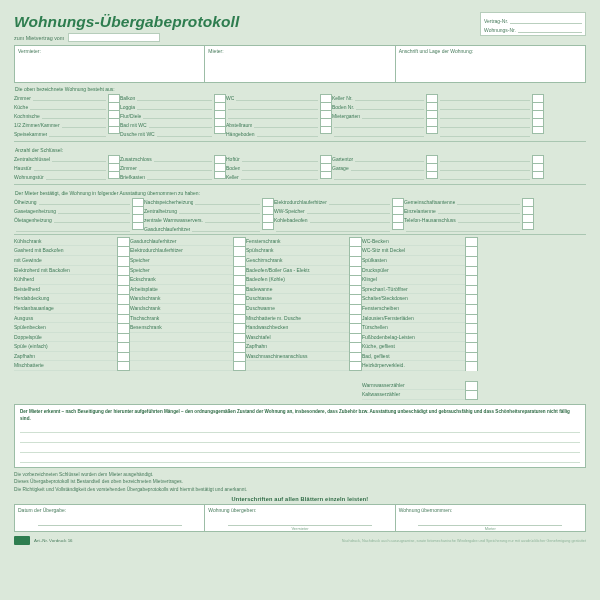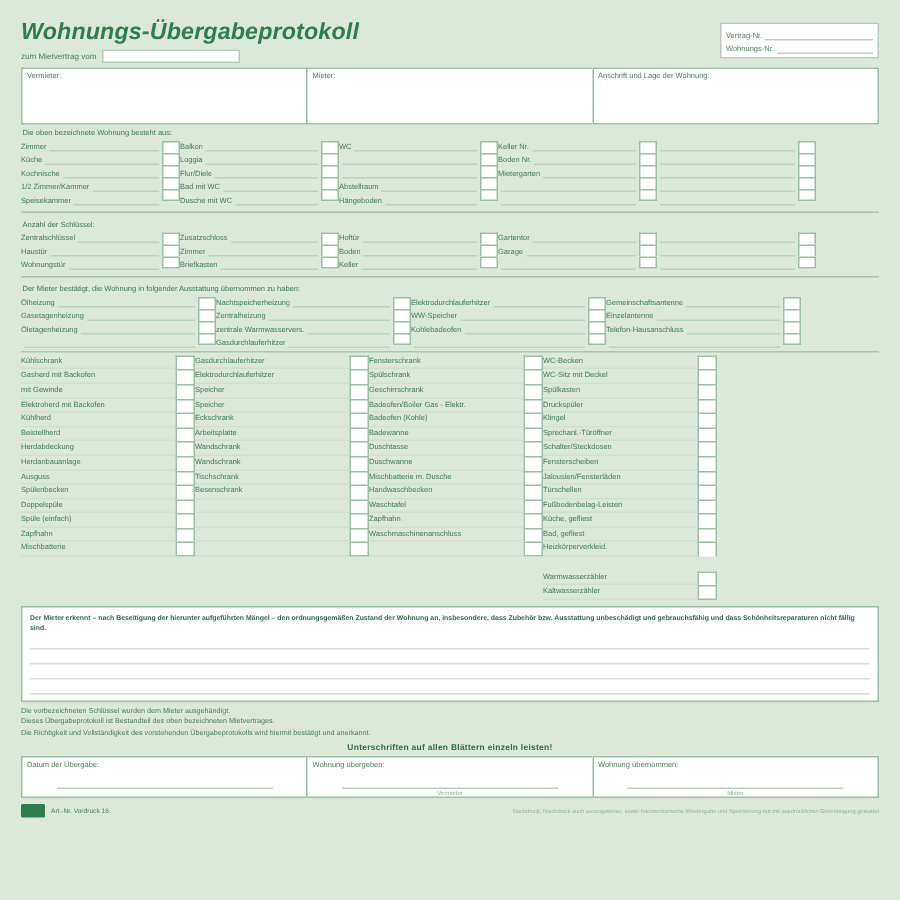--- a/index.html
+++ b/index.html
@@ -7,21 +7,21 @@
   body {
     width:600px; height:600px;
     background:#dbe8da;
     font-family:"Liberation Sans", sans-serif;
     color:#2f6b45;
     overflow:hidden;
   }
   .page { position:relative; width:600px; height:600px; padding:0; }
 
   
-  .hdr { display:flex; align-items:center; padding:10px 14px 0 14px; }
+  .hdr { display:flex; align-items:flex-start; padding:10px 14px 0 14px; }
   .hdr-left { flex:1 1 auto; }
   .title {
     font-size:15.5px; font-weight:bold; font-style:italic;
     color:#2e7d4f; letter-spacing:.1px; line-height:1.05;
     margin:4px 0 3px 0; white-space:nowrap;
   }
   .sub-row { display:flex; align-items:center; gap:4px; font-size:5.4px; }
   .sub-lab { color:#4a7d5e; }
   .sub-box { width:92px; height:8.5px; background:#fff; border:.5px solid #b6cdbb; }
   .hdr-right { width:106px; margin-top:2px; }

